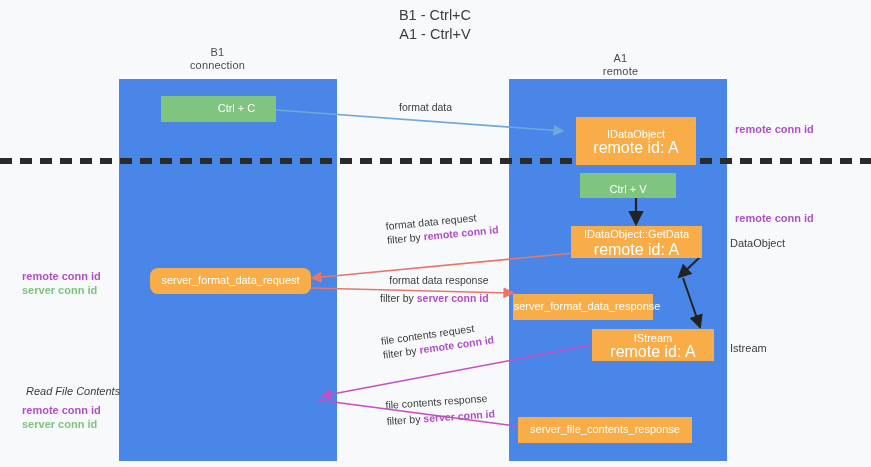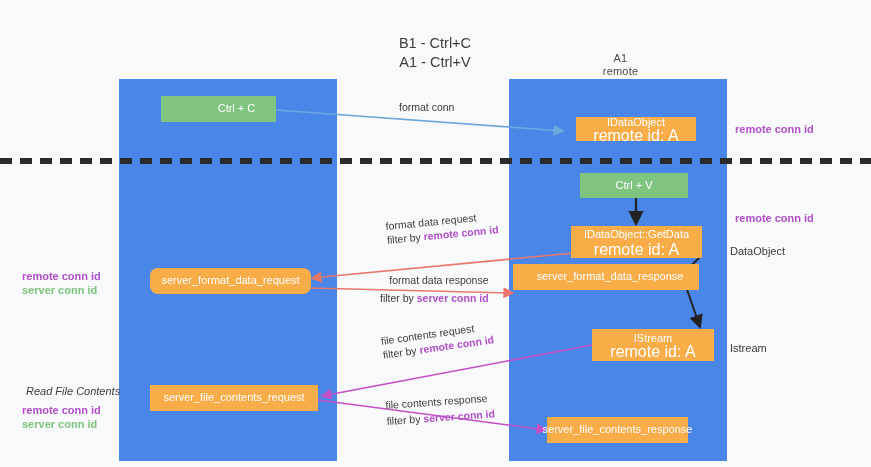--- a/index.html
+++ b/index.html
@@ -37,21 +37,20 @@
     font-size: 11px;
     line-height: 13px;
     letter-spacing: .2px;
   }
   .diag-title {
     position: absolute;
     text-align: center;
     color: #3c3c3c;
     font-size: 14.5px;
     line-height: 19px;
-    margin-top: 28px;
   }
   .node {
     position: absolute;
     box-sizing: border-box;
     display: flex;
     flex-direction: column;
     align-items: center;
     justify-content: center;
     color: #ffffff;
     font-size: 11px;
@@ -102,20 +101,24 @@
 </head>
 <body>
 
 <div id="canvas">
 
   <div class="diag-title" style="left:330px; top:6px; width:210px;">
     <div>B1 - Ctrl+C</div>
     <div>A1 - Ctrl+V</div>
   </div>
 
+  <div class="lane-title" style="left:155px; top:46px; width:125px;">
+    <div>B1</div>
+    <div>connection</div>
+  </div>
   <div class="lane-title" style="left:558px; top:52px; width:125px;">
     <div>A1</div>
     <div>remote</div>
   </div>
 
   <div class="lane" style="left:119px; top:79px; width:218px; height:382px;"></div>
   <div class="lane" style="left:509px; top:79px; width:218px; height:382px;"></div>
 
   <svg class="layer" viewBox="0 0 871 467">
     <defs>
@@ -149,57 +152,54 @@
 
     <path d="M318,400 L546,430" stroke="#c44fc4" stroke-width="1.6" fill="none" marker-end="url(#ah-mag)"></path>
   </svg>
 
   <div class="dashline"></div>
 
   <div class="node green" style="left:161px; top:96px; width:115px; height:26px;padding-left:40px;">
     <div>Ctrl + C</div>
   </div>
 
-  <div class="node orange" style="left:576px; top:117px; width:120px; height:24px;">
+  <div class="node orange" style="left:576px; top:117px; width:120px; height:48px;">
     <div>IDataObject</div>
     <div class="ln2">remote id: A</div>
   </div>
 
-  <div class="node green" style="left:580px; top:173px; width:108px; height:25px;">
+  <div class="node green" style="left:580px; top:173px; width:96px; height:25px;justify-content:flex-end;">
     <div>Ctrl + V</div>
   </div>
 
   <div class="node orange" style="left:571px; top:226px; width:131px; height:32px;justify-content:space-between;">
     <div>IDataObject::GetData</div>
     <div class="ln2">remote id: A</div>
   </div>
 
   <div class="node orange" style="left:150px; top:268px; width:161px; height:26px;border-radius:8px;">
     <div>server_format_data_request</div>
   </div>
 
-  <div class="node orange" style="left:513px; top:264px; width:186px; height:26px;padding-left:12px;">
+  <div class="node orange" style="left:513px; top:294px; width:140px; height:26px;padding-left:12px;">
     <div>server_format_data_response</div>
   </div>
 
   <div class="node orange" style="left:592px; top:329px; width:122px; height:32px;">
     <div>IStream</div>
     <div class="ln2">remote id: A</div>
   </div>
 
-  <div class="node orange" style="left:150px; top:385px; width:168px; height:26px;">
-    <div>server_file_contents_request</div>
-  </div>
-
-  <div class="node orange" style="left:547px; top:417px; width:141px; height:26px;">
+
+  <div class="node orange" style="left:518px; top:417px; width:174px; height:26px;">
     <div>server_file_contents_response</div>
   </div>
 
   <div class="edgelabel" style="left:399px; top:100px;">
-    <span>format conn</span>
+    <span>format data</span>
   </div>
 
   <div class="edgelabel" style="left:385px; top:219px; transform: rotate(-5.5deg);">
     <div>format data request</div>
     <div>
       <span>filter by </span><b class="hl">remote conn id</b>
     </div>
   </div>
 
   <div class="edgelabel" style="left:380px; top:273px;text-align:right;">
@@ -224,21 +224,21 @@
   </div>
 
   <div class="sidelabel" style="left:735px; top:122px;">
     <span class="c-remote">remote conn id</span>
   </div>
 
   <div class="sidelabel" style="left:735px; top:211px;">
     <span class="c-remote">remote conn id</span>
   </div>
 
-  <div class="rowlabel" style="left:730px; top:244px;">
+  <div class="rowlabel" style="left:730px; top:236px;">
     <span>DataObject</span>
   </div>
 
   <div class="rowlabel" style="left:730px; top:341px;">
     <span>Istream</span>
   </div>
 
   <div class="rowlabel" style="left:736px; top:424px;margin-top:47px;">
     <span>Write File Contents</span>
   </div>

